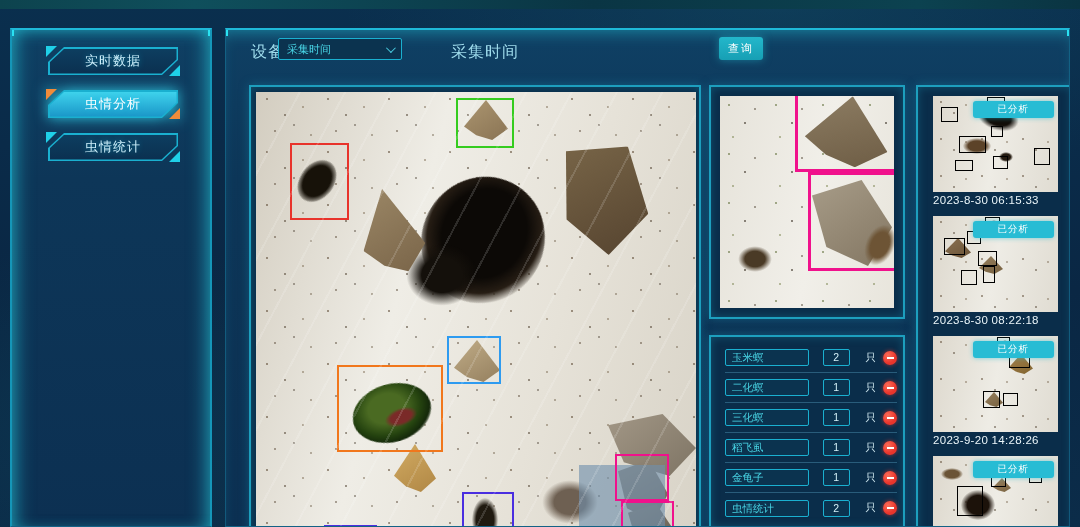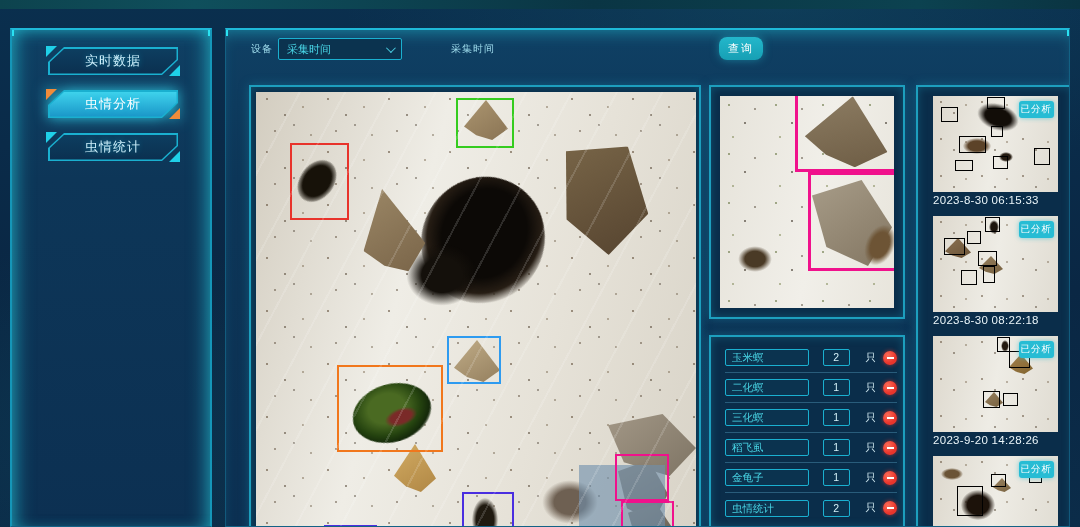--- a/index.html
+++ b/index.html
@@ -42,35 +42,35 @@
     border-left:11px solid #1fd0e8; border-bottom:11px solid transparent; }
   .navbtn .tri-br { position:absolute; right:-2px; bottom:-1px; width:0; height:0;
     border-right:11px solid #1fd0e8; border-top:11px solid transparent; }
   .navbtn.active { filter: drop-shadow(0 0 7px rgba(47,208,232,.95)); }
   .navbtn.active .fill { background:linear-gradient(180deg,#3ed2ec,#1a96c8); color:#ffffff; }
   .navbtn.active .tri-tl { border-left-color:#f08c3a; }
   .navbtn.active .tri-br { border-right-color:#f08c3a; }
 
   
   .toolbar { position:absolute; left:0; top:7px; width:100%; height:28px; }
-  .tlabel { position:absolute; top:5px; font-size:10px; color:#9fdcec; letter-spacing:1px; }
+  .tlabel { position:absolute; top:5px; font-size:16px; color:#9fdcec; letter-spacing:1px; }
   .selectbox { position:absolute; left:52px; top:1px; width:124px; height:22px;
     border:1px solid #1ab0d0; background:#0b334f; border-radius:2px;
     display:flex; align-items:center; padding:0 8px; color:#49d6e6; font-size:11px; cursor:pointer; }
   .selectbox .grow { flex:1; }
   .chev { width:7px; height:7px; border-right:1.5px solid #49c9de; border-bottom:1.5px solid #49c9de;
     transform:rotate(45deg) translateY(-2px); }
   .daterange { position:absolute; left:258px; top:1px; width:197px; height:22px;
     border:1px solid #1ab0d0; background:#0b334f; border-radius:2px;
     display:flex; align-items:center; padding:0 7px; color:#3cd6e6; font-size:10.5px; cursor:pointer; }
   .cal-icon { position:relative; width:11px; height:10px; border:1px solid #3cd6e6; border-radius:1px; margin-right:6px; flex:none; }
   .cal-icon::before { content:""; position:absolute; left:1px; right:1px; top:2px; height:1px; background:#3cd6e6; }
   .cal-icon::after { content:""; position:absolute; top:-3px; left:1px; width:2px; height:3px; background:#3cd6e6; box-shadow:5px 0 0 #3cd6e6; }
   .sep { margin:0 6px; color:#6fc6d8; }
-  .querybtn { position:absolute; left:493px; top:0px; width:44px; height:23px; border:none; border-radius:8px;
+  .querybtn { position:absolute; left:493px; top:0px; width:44px; height:23px; border:none; border-radius:3px;
     background:linear-gradient(180deg,#23b7cb,#179fb4); color:#ffffff; font-size:11px; letter-spacing:2px; cursor:pointer;
     box-shadow:0 0 8px rgba(35,183,203,.5); }
 
   
   .frame { position:absolute; border:2px solid #1d9fbe; background:#0a2d4a;
     box-shadow:0 0 10px rgba(29,159,190,.35), inset 0 0 8px rgba(29,159,190,.35); }
 
   
   .photo-frame { left:23px; top:55px; width:452px; height:460px; padding:5px; overflow:hidden; }
   .photo { position:relative; width:440px; height:450px; overflow:hidden;
@@ -134,21 +134,21 @@
   .thumb-item { margin-bottom:1px; }
   .thumb-photo { position:relative; width:125px; height:96px; overflow:hidden; cursor:pointer;
     background-color:#e8e4db;
     background-image:
       radial-gradient(1.8px 1px at 8px 6px,  rgba(92,72,50,.5) 60%, transparent 65%),
       radial-gradient(1.2px 1.6px at 21px 17px, rgba(70,55,38,.45) 60%, transparent 65%),
       radial-gradient(1.8px 1px at 33px 9px, rgba(108,88,62,.4) 60%, transparent 65%),
       linear-gradient(100deg,#ddd8cd,#eeece5 50%,#e0dcd2);
     background-size:41px 37px,41px 37px,41px 37px,100% 100%; }
   .badge { position:absolute; top:5px; right:4px; background:#27bcd4; color:#fff; font-size:9.5px;
-    padding:2px 2px; border-radius:3px; letter-spacing:1px; box-shadow:0 0 5px rgba(39,188,212,.6); }
+    padding:2px 25px; border-radius:3px; letter-spacing:1px; box-shadow:0 0 5px rgba(39,188,212,.6); }
   .ts { color:#eaf5f9; font-size:11.5px; margin:2px 0 10px 0; letter-spacing:.3px; }
   .mini { position:absolute; border:1.5px solid; }
 </style>
 </head>
 <body>
 
 <div class="screen">
   <div class="topstrip"></div>
 
   <div class="panel sidebar">

